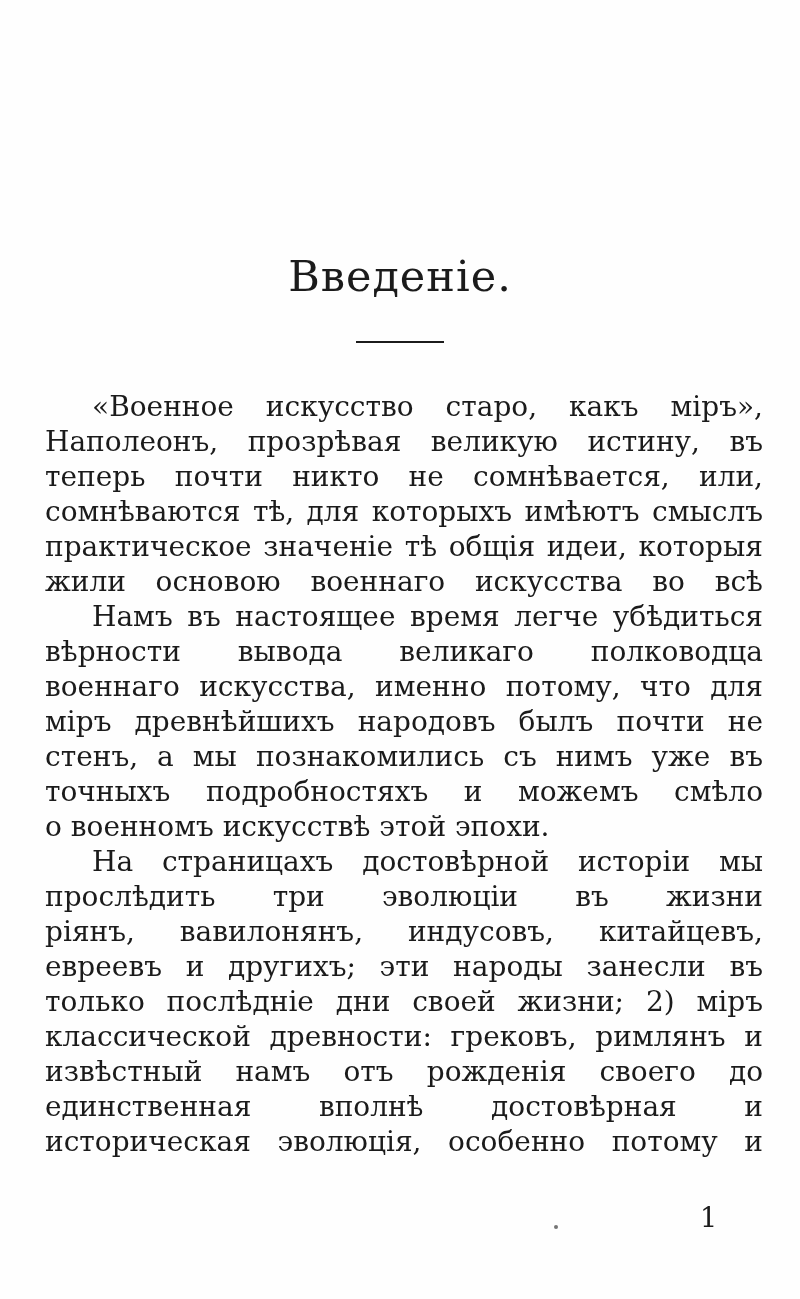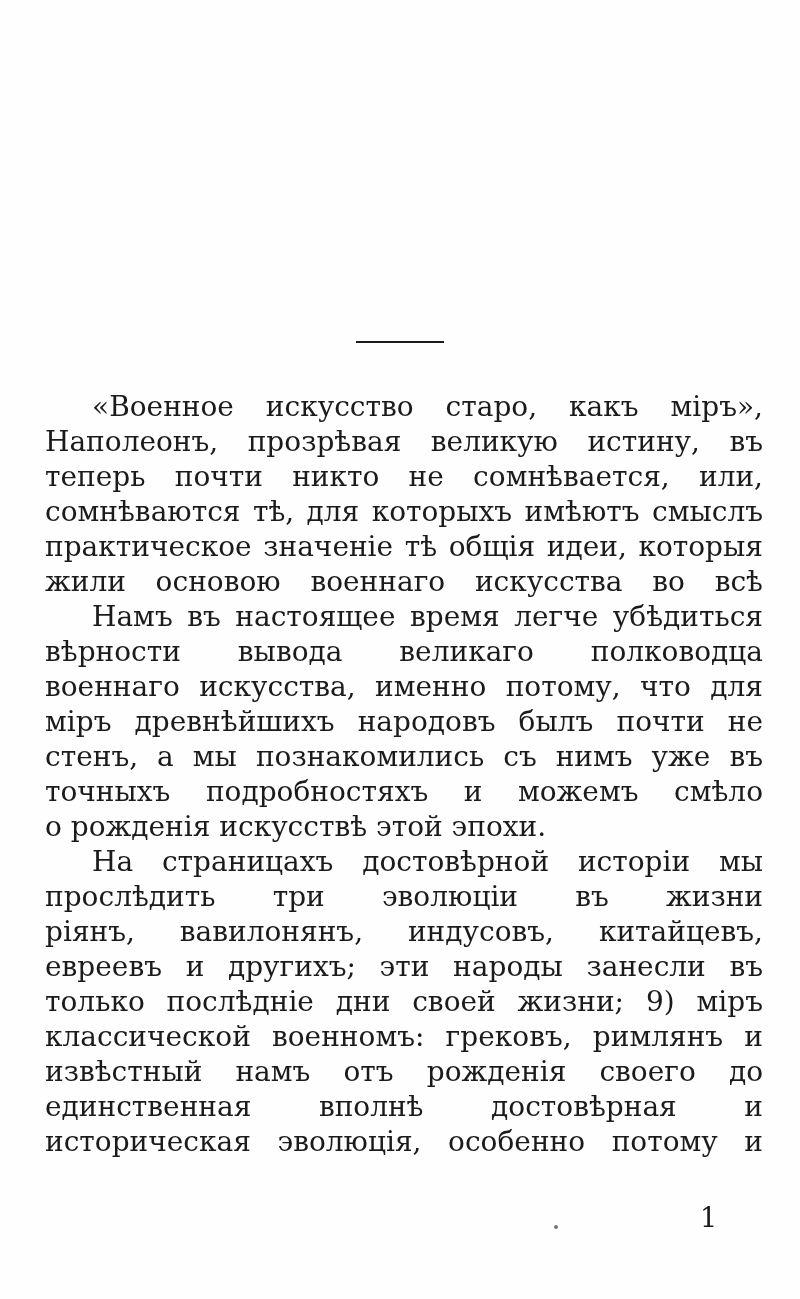--- a/index.html
+++ b/index.html
@@ -73,48 +73,49 @@
     background: #3a3a3a;
     border-radius: 50%;
     opacity: 0.7;
   }
 </style>
 </head>
 <body>
 
 <div class="page">
 
+  <h1 class="title">Введеніе.</h1>
 
   <div class="divider"></div>
 
   <div class="textblock">
       <div class="paragraph">
         <div class="line indent"><span class="seg it">«Военное искусство старо, какъ міръ»</span><span class="seg">, сказалъ</span></div>
         <div class="line"><span class="seg">Наполеонъ, прозрѣвая великую истину, въ которой</span></div>
         <div class="line"><span class="seg">теперь почти никто не сомнѣвается, или, вѣрнѣе, не</span></div>
         <div class="line"><span class="seg">сомнѣваются тѣ, для которыхъ имѣютъ смыслъ и</span></div>
         <div class="line"><span class="seg">практическое значеніе тѣ </span><span class="seg it">общія идеи,</span><span class="seg"> которыя слу-</span></div>
         <div class="line"><span class="seg">жили основою военнаго искусства во всѣ времена.</span></div>
       </div>
       <div class="paragraph">
         <div class="line indent"><span class="seg">Намъ въ настоящее время легче убѣдиться въ</span></div>
         <div class="line"><span class="seg">вѣрности вывода великаго полководца относительно</span></div>
         <div class="line"><span class="seg">военнаго искусства, именно потому, что для него</span></div>
         <div class="line"><span class="seg">міръ древнѣйшихъ народовъ былъ почти не извѣ-</span></div>
         <div class="line"><span class="seg">стенъ, а мы познакомились съ нимъ уже въ доста-</span></div>
         <div class="line"><span class="seg">точныхъ подробностяхъ и можемъ смѣло говорить</span></div>
-        <div class="line no-just"><span class="seg">о рожденія искусствѣ этой эпохи.</span></div>
+        <div class="line no-just"><span class="seg">о военномъ искусствѣ этой эпохи.</span></div>
       </div>
       <div class="paragraph">
         <div class="line indent"><span class="seg">На страницахъ достовѣрной исторіи мы можемъ</span></div>
         <div class="line"><span class="seg">прослѣдить три эволюціи въ жизни человѣческаго</span></div>
         <div class="line"><span class="seg">ріянъ, вавилонянъ, индусовъ, китайцевъ, персовъ,</span></div>
         <div class="line"><span class="seg">евреевъ и другихъ; эти народы занесли въ исторію</span></div>
-        <div class="line"><span class="seg">только послѣдніе дни своей жизни; 9) </span><span class="seg it">міръ народовъ</span></div>
-        <div class="line"><span class="seg it">классической военномъ:</span><span class="seg"> грековъ, римлянъ и другихъ,</span></div>
+        <div class="line"><span class="seg">только послѣдніе дни своей жизни; 2) </span><span class="seg it">міръ народовъ</span></div>
+        <div class="line"><span class="seg it">классической древности:</span><span class="seg"> грековъ, римлянъ и другихъ,</span></div>
         <div class="line"><span class="seg">извѣстный намъ отъ рожденія своего до смерти; это</span></div>
         <div class="line"><span class="seg">единственная вполнѣ достовѣрная и законченная</span></div>
         <div class="line"><span class="seg">историческая эволюція, особенно потому и цѣнная</span></div>
       </div>
     </div>
 
   <div class="speck"></div>
 
   <div class="pagenum">1</div>
 

